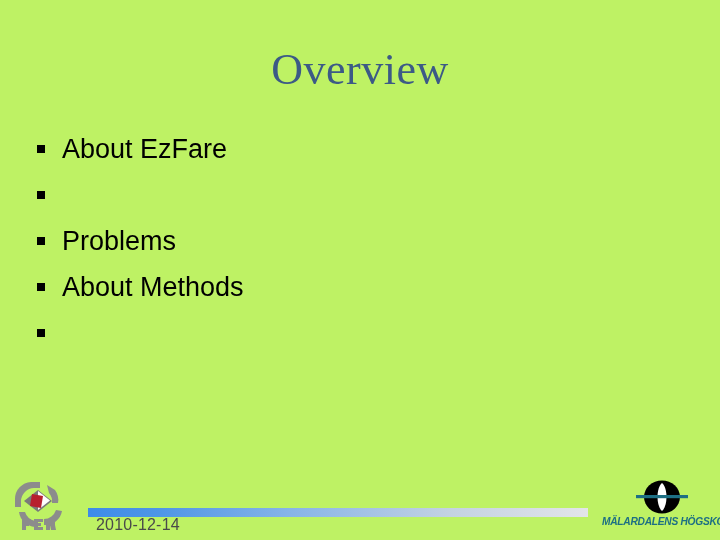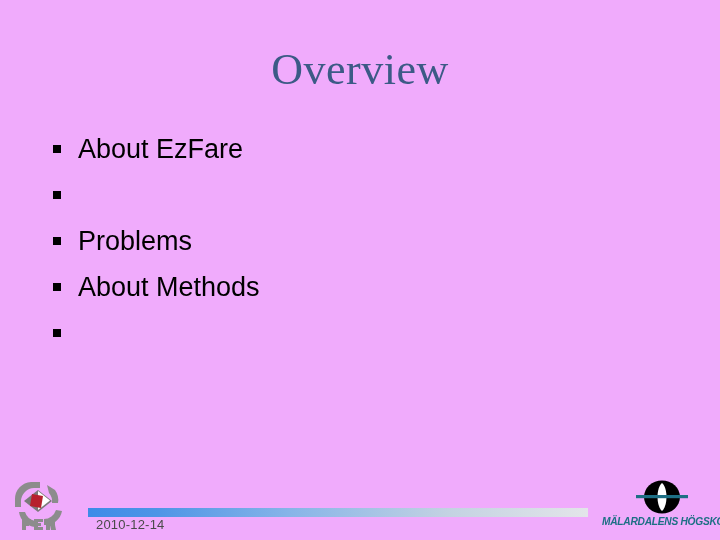--- a/index.html
+++ b/index.html
@@ -12,21 +12,21 @@
     height: 540px;
     overflow: hidden;
     font-family: "Liberation Sans", sans-serif;
     -webkit-font-smoothing: antialiased;
   }
 
   #slide {
     position: relative;
     width: 720px;
     height: 540px;
-    background: #f0abfc;
+    background: #bef264;
   }
 
   
   #slide-title {
     position: absolute;
     left: 0;
     top: 44px;
     width: 720px;
     text-align: center;
     font-family: "Liberation Serif", "DejaVu Serif", serif;
@@ -34,21 +34,21 @@
     line-height: 52px;
     font-weight: 400;
     color: #3c5a86;
     letter-spacing: 0.5px;
     white-space: nowrap;
   }
 
   
   #bullet-list {
     position: absolute;
-    left: 48px;
+    left: 32px;
     top: 126px;
     width: 600px;
     list-style: none;
     margin: 0;
     padding: 0;
   }
   .bullet-item {
     position: relative;
     height: 46px;
     padding-left: 30px;
@@ -80,21 +80,21 @@
     width: 500px;
     height: 9px;
     background: linear-gradient(to right, #3d8be8 0%, #4e95e6 14%, #86b4e8 40%, #c3d2e2 72%, #e3e5e9 100%);
   }
 
   
   #footer-date {
     position: absolute;
     left: 96px;
     top: 518px;
-    font-size: 13px;
+    font-size: 16px;
     line-height: 14px;
     color: #4a4a4a;
     letter-spacing: 0.2px;
     white-space: nowrap;
   }
 
   
   #fer-logo {
     position: absolute;
     left: 10px;

